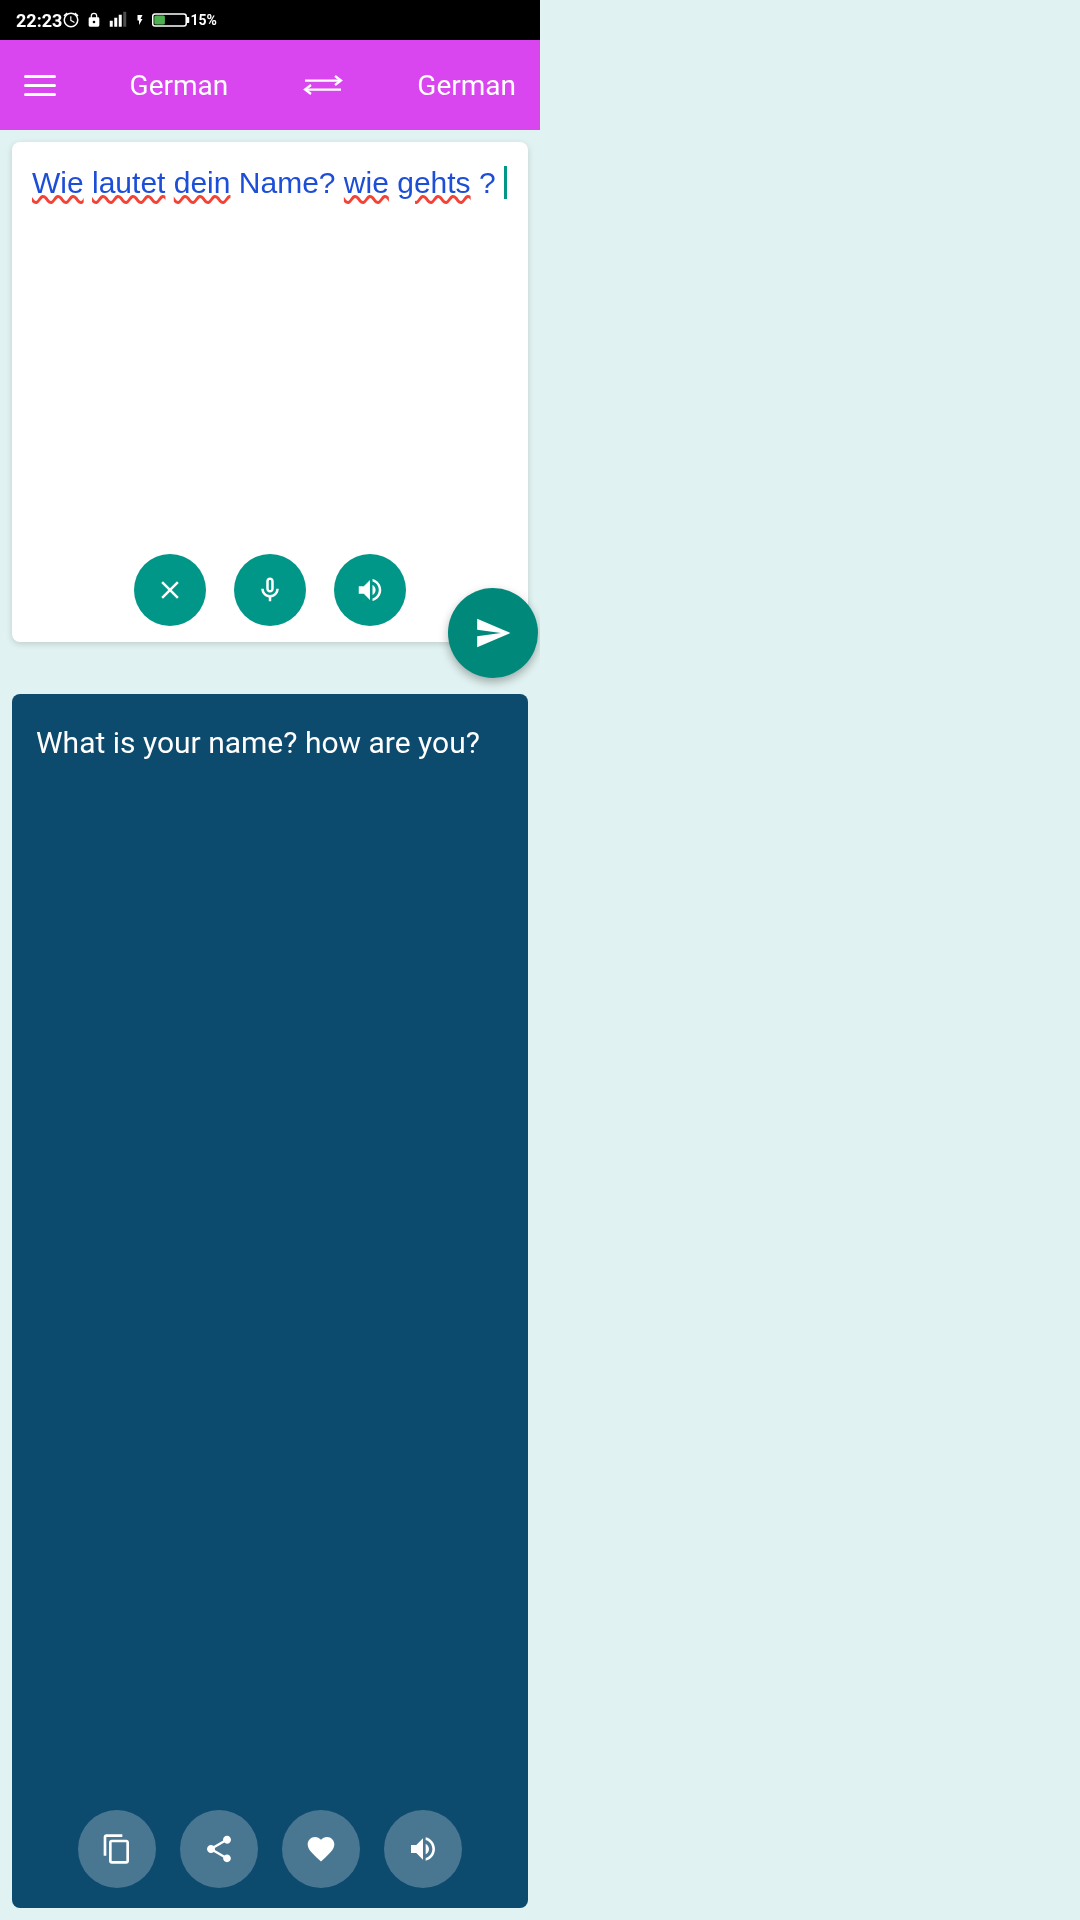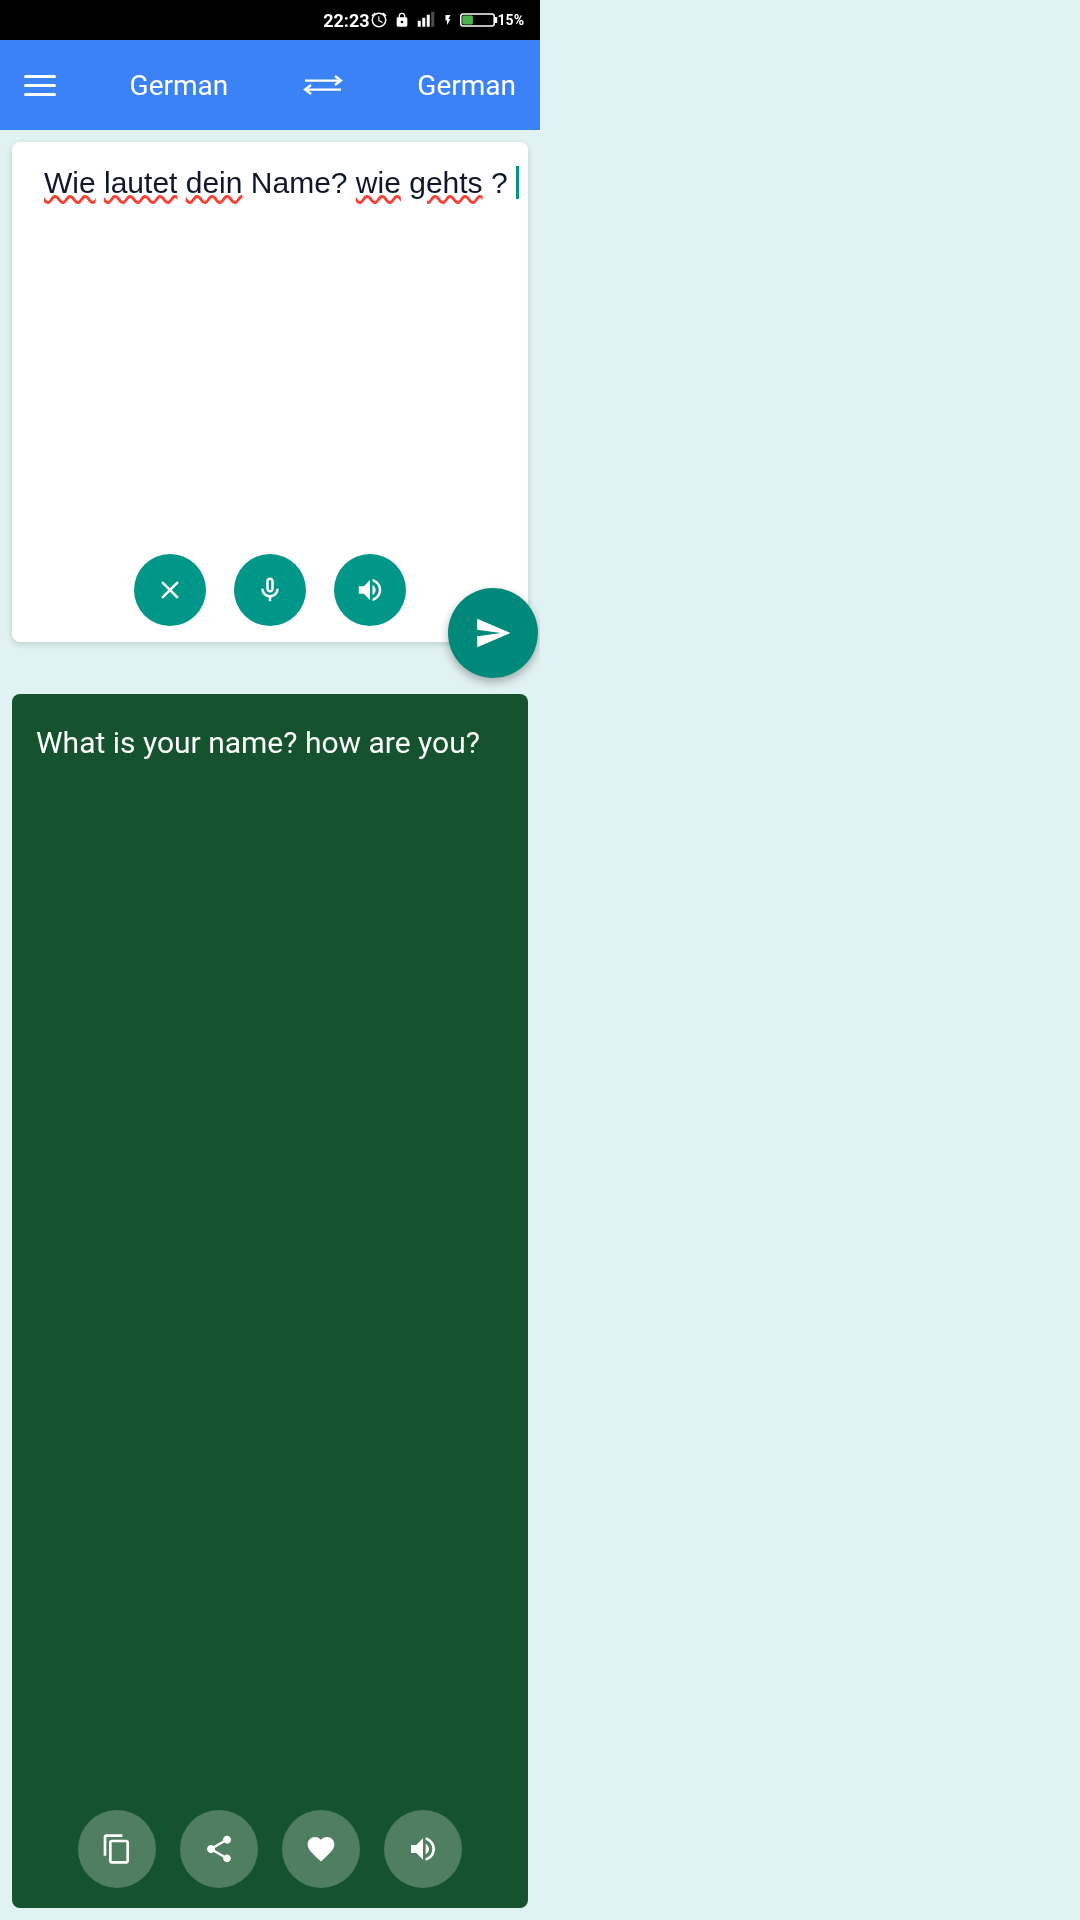--- a/index.html
+++ b/index.html
@@ -12,37 +12,37 @@
       background: #e0f2f1;
       display: flex;
       flex-direction: column;
     }
 
     
     .status-bar {
       background: #000;
       color: #fff;
       display: flex;
-      justify-content: flex-end;
+      justify-content: flex-start;
       align-items: center;
       padding: 0 16px;
       height: 40px;
       font-size: 18px;
       font-weight: bold;
     }
     .status-right {
       display: flex;
       align-items: center;
       gap: 6px;
       font-size: 16px;
     }
 
     
     .nav-bar {
-      background: #3b82f6;
+      background: #d946ef;
       display: flex;
       align-items: center;
       justify-content: space-between;
       padding: 0 24px;
       height: 90px;
     }
     .nav-bar .menu-icon {
       color: #fff;
       font-size: 30px;
       cursor: pointer;
@@ -85,29 +85,28 @@
       box-shadow: 0 2px 6px rgba(0,0,0,0.15);
       padding: 20px 20px 16px 20px;
       display: flex;
       flex-direction: column;
       min-height: 500px;
       position: relative;
     }
 
     .input-text {
       font-size: 30px;
-      color: #0f172a;
+      color: #1d4ed8;
       line-height: 1.4;
       flex: 1;
       outline: none;
       border: none;
       width: 100%;
       resize: none;
       font-family: Arial, sans-serif;
-      margin-left: 12px;
     }
 
     
     .spell-error {
       text-decoration: underline;
       text-decoration-color: #f44336;
       text-decoration-style: wavy;
     }
 
     .cursor-blink {
@@ -158,21 +157,21 @@
       align-items: center;
       justify-content: center;
       color: #fff;
       font-size: 36px;
       box-shadow: 0 4px 10px rgba(0,0,0,0.3);
       z-index: 10;
     }
 
     
     .output-section {
-      background: #14532d;
+      background: #0c4a6e;
       border-radius: 8px;
       margin-top: 52px;
       padding: 28px 24px 20px 24px;
       flex: 1;
       display: flex;
       flex-direction: column;
       min-height: 620px;
       position: relative;
     }
 

